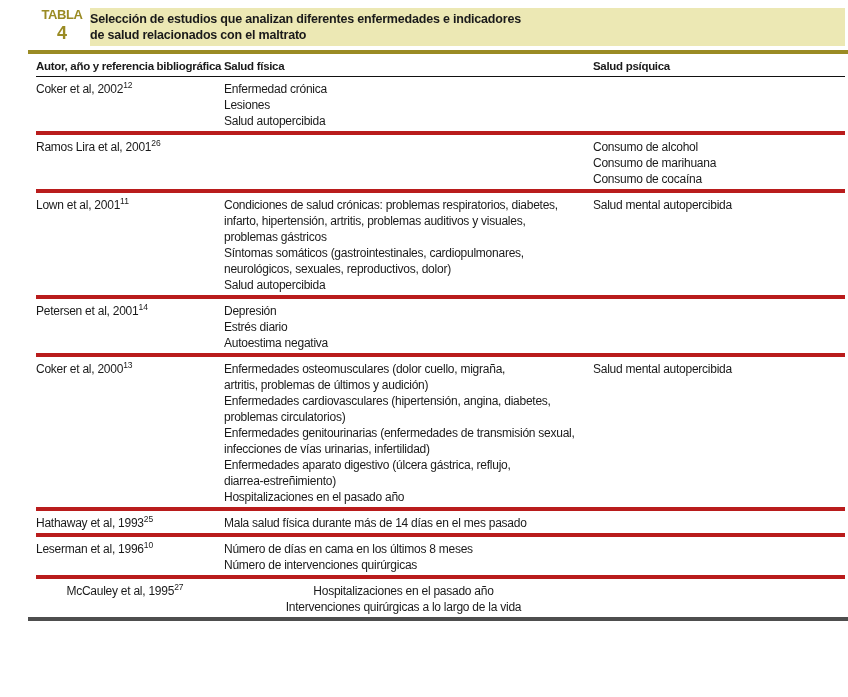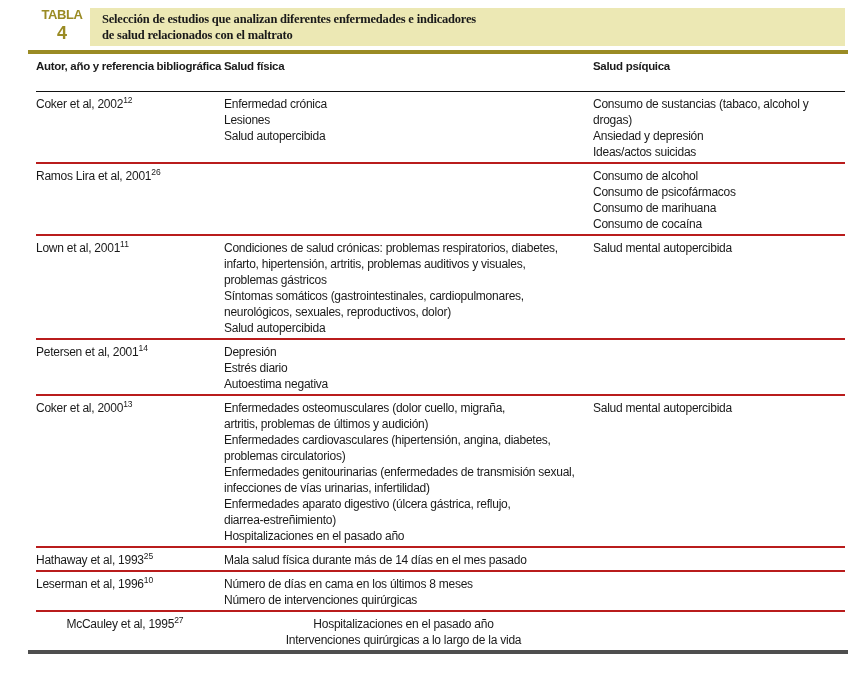--- a/index.html
+++ b/index.html
@@ -24,43 +24,42 @@
   .hdr{position:relative;padding-top:8px;}
   .tabla-label{
     position:absolute;left:0;top:8px;width:52px;
     text-align:center;color:var(--olive);font-weight:bold;line-height:1;
   }
   .tabla-word{display:block;font-size:13px;letter-spacing:-0.4px;}
   .tabla-num{display:block;font-size:18px;margin-top:3px;}
   .banner{
     margin-left:54px;
     background:var(--banner_bg);
-    padding:4px 10px 3px 12px;
+    padding:4px 10px 3px 0;
     min-height:37px;
-    font-family:Liberation Serif, serif;
   }
   .banner .title{
     margin:0;font-weight:bold;font-size:12.5px;line-height:15.5px;
     letter-spacing:-0.2px;white-space:pre-line;
   }
   .olive-rule{
     height:4px;background:var(--olive);
     margin:4px -8px 0 -8px;
   }
   
   .grid{display:grid;grid-template-columns:188px 369px 1fr;}
   .thead{
-    padding:6px 0 19px 0;
+    padding:6px 0 4px 0;
     border-bottom:1px solid #111;
     font-weight:bold;font-size:11.5px;letter-spacing:-0.3px;
   }
   .thead .hcell{white-space:nowrap;}
   .trow{
     padding:4px 0 2px 0;
-    border-bottom:2px solid #b91c1c;
+    border-bottom:4px solid #b91c1c;
   }
   .trow:last-child{border-bottom:none;text-align:center;}
   .cell{
     font-size:12px;line-height:16px;letter-spacing:-0.25px;
     padding-right:10px;
   }
   .item{white-space:pre-line;}
   sup{font-size:8.5px;line-height:0;vertical-align:super;letter-spacing:0;}
   .bottom-rule{
     height:4px;background:var(--bottom_rule);
@@ -92,32 +91,26 @@
   </div>
 
   <div id="tbody">
       <div class="grid trow">
         <div class="cell author"><span>Coker et al, 2002</span><sup>12</sup></div>
         <div class="cell">
           <div class="item">Enfermedad crónica</div>
           <div class="item">Lesiones</div>
           <div class="item">Salud autopercibida</div>
         </div>
-        <div class="cell">
-          <div class="item">Consumo de sustancias (tabaco, alcohol y drogas)</div>
-          <div class="item">Ansiedad y depresión</div>
-          <div class="item">Ideas/actos suicidas</div>
-        </div>
       </div>
       <div class="grid trow">
         <div class="cell author"><span>Ramos Lira et al, 2001</span><sup>26</sup></div>
         <div class="cell"></div>
         <div class="cell">
           <div class="item">Consumo de alcohol</div>
-          <div class="item">Consumo de psicofármacos</div>
           <div class="item">Consumo de marihuana</div>
           <div class="item">Consumo de cocaína</div>
         </div>
       </div>
       <div class="grid trow">
         <div class="cell author"><span>Lown et al, 2001</span><sup>11</sup></div>
         <div class="cell">
           <div class="item">Condiciones de salud crónicas: problemas respiratorios, diabetes,
 infarto, hipertensión, artritis, problemas auditivos y visuales,
 problemas gástricos</div>

